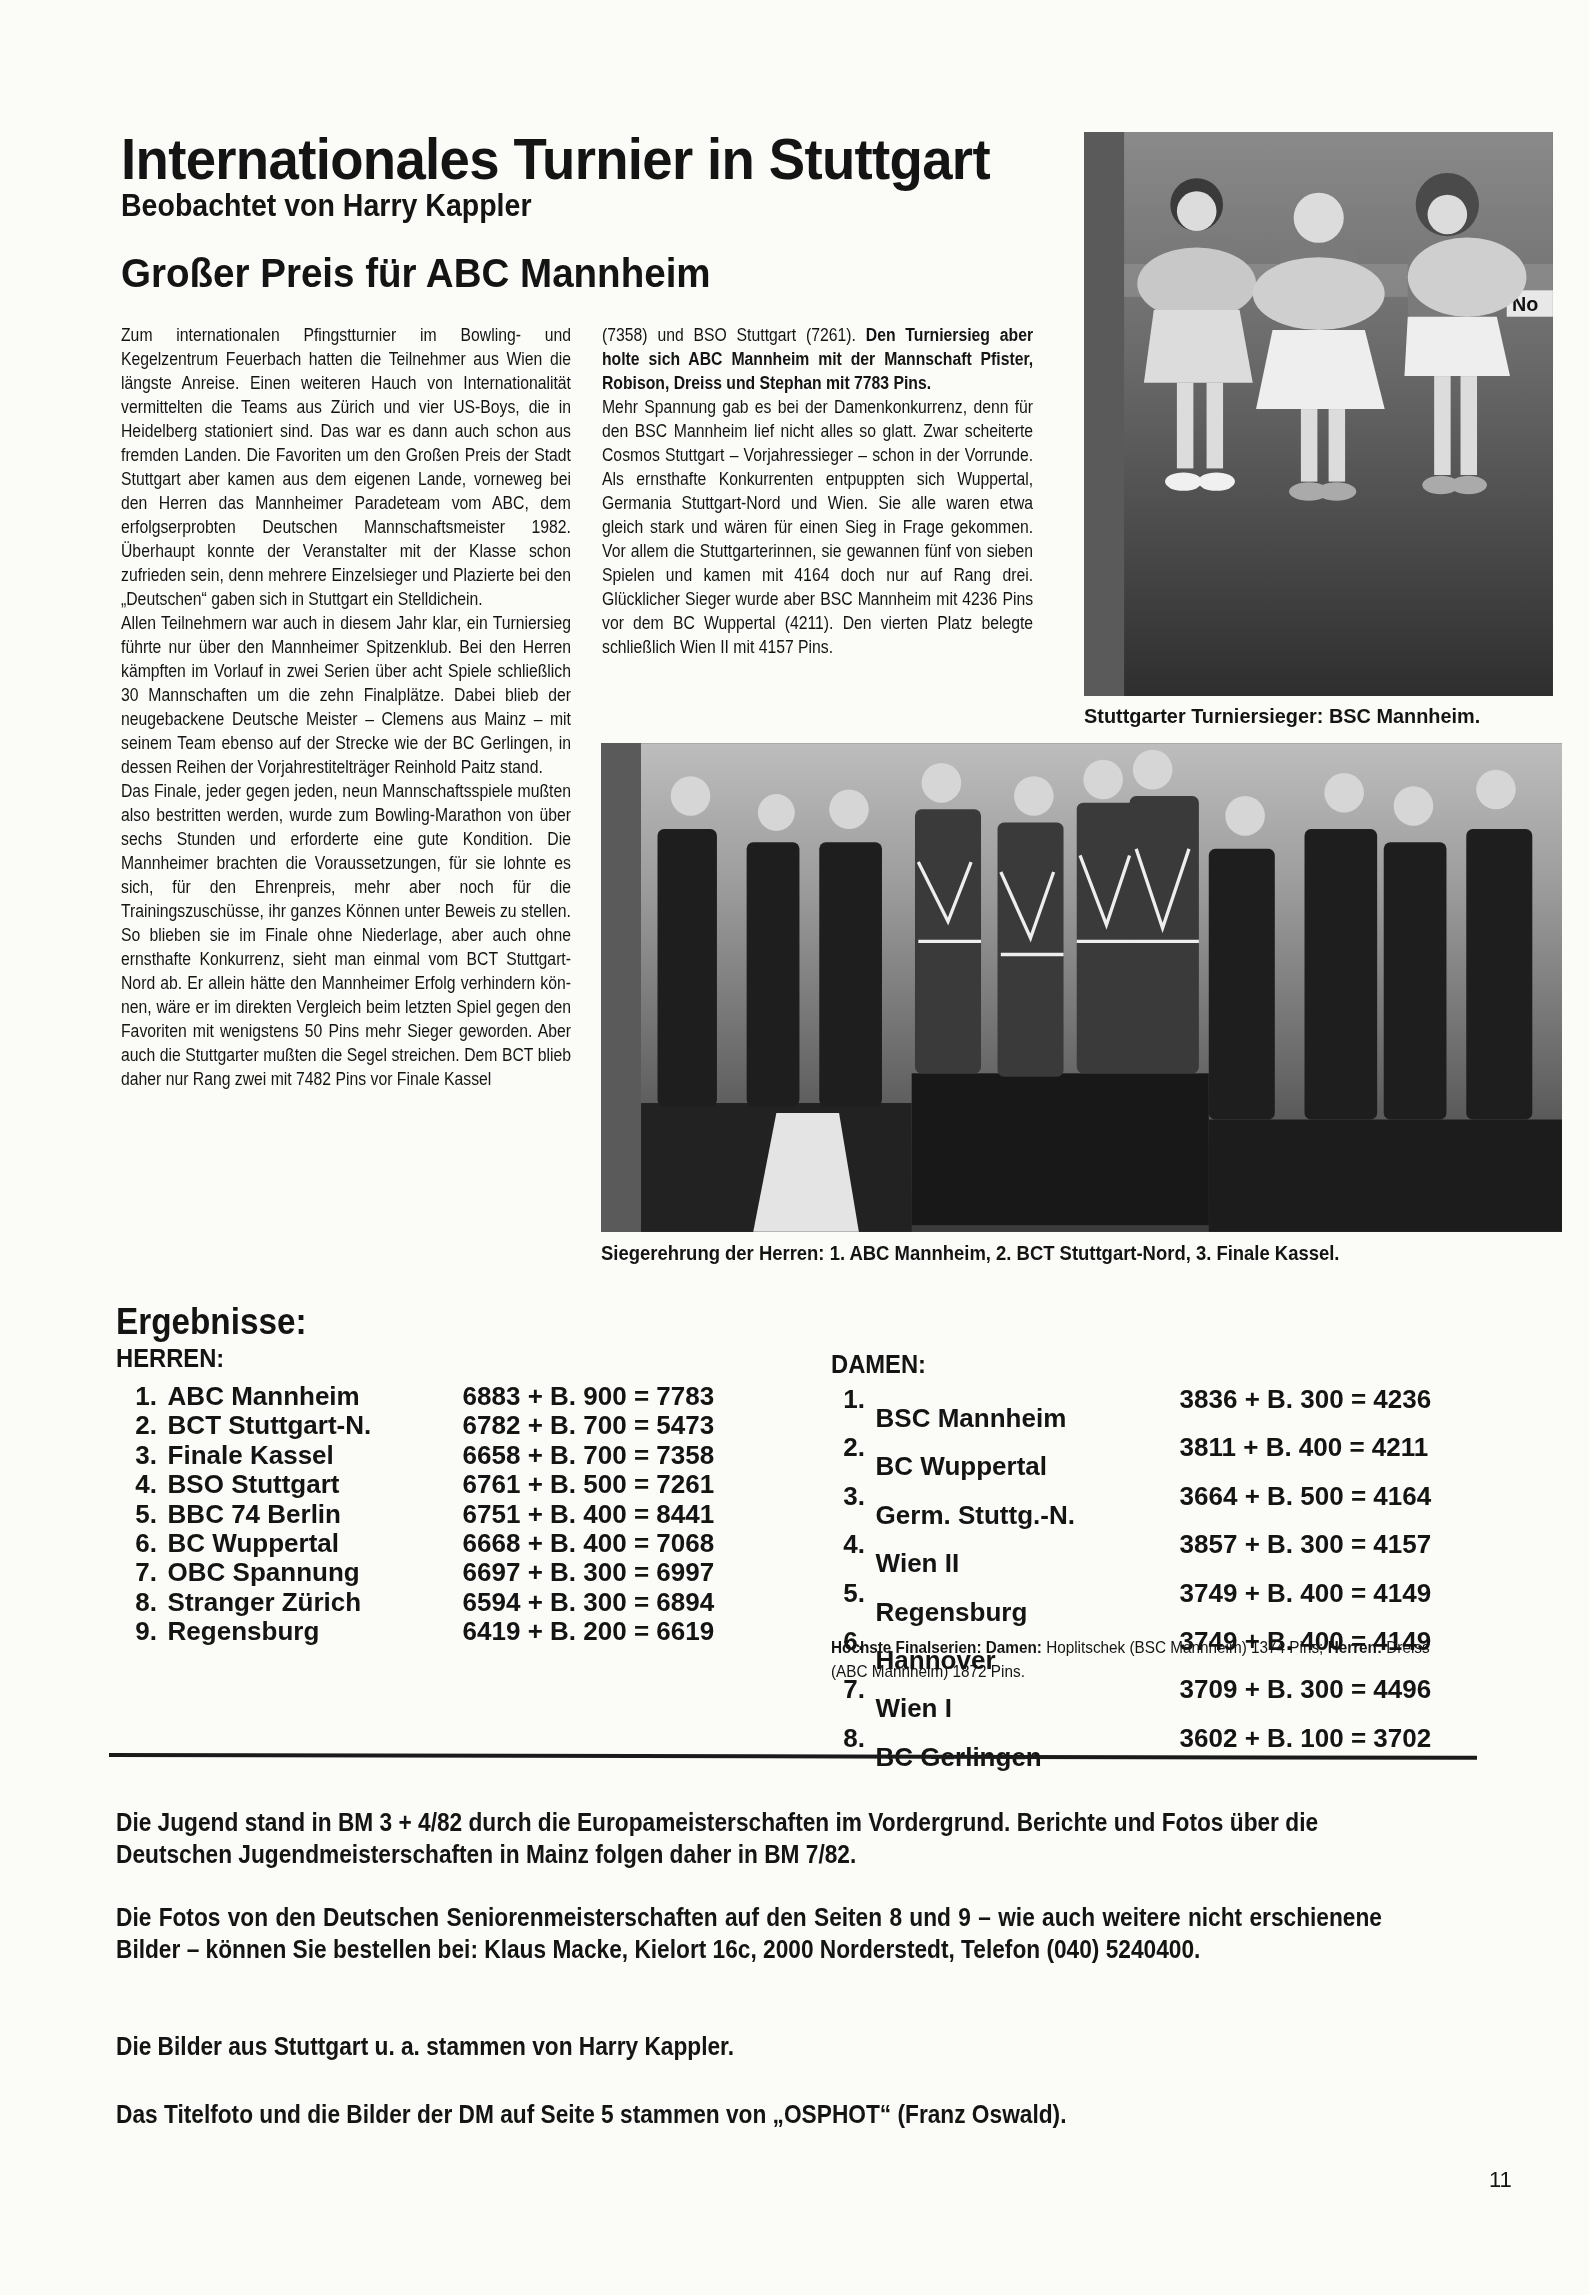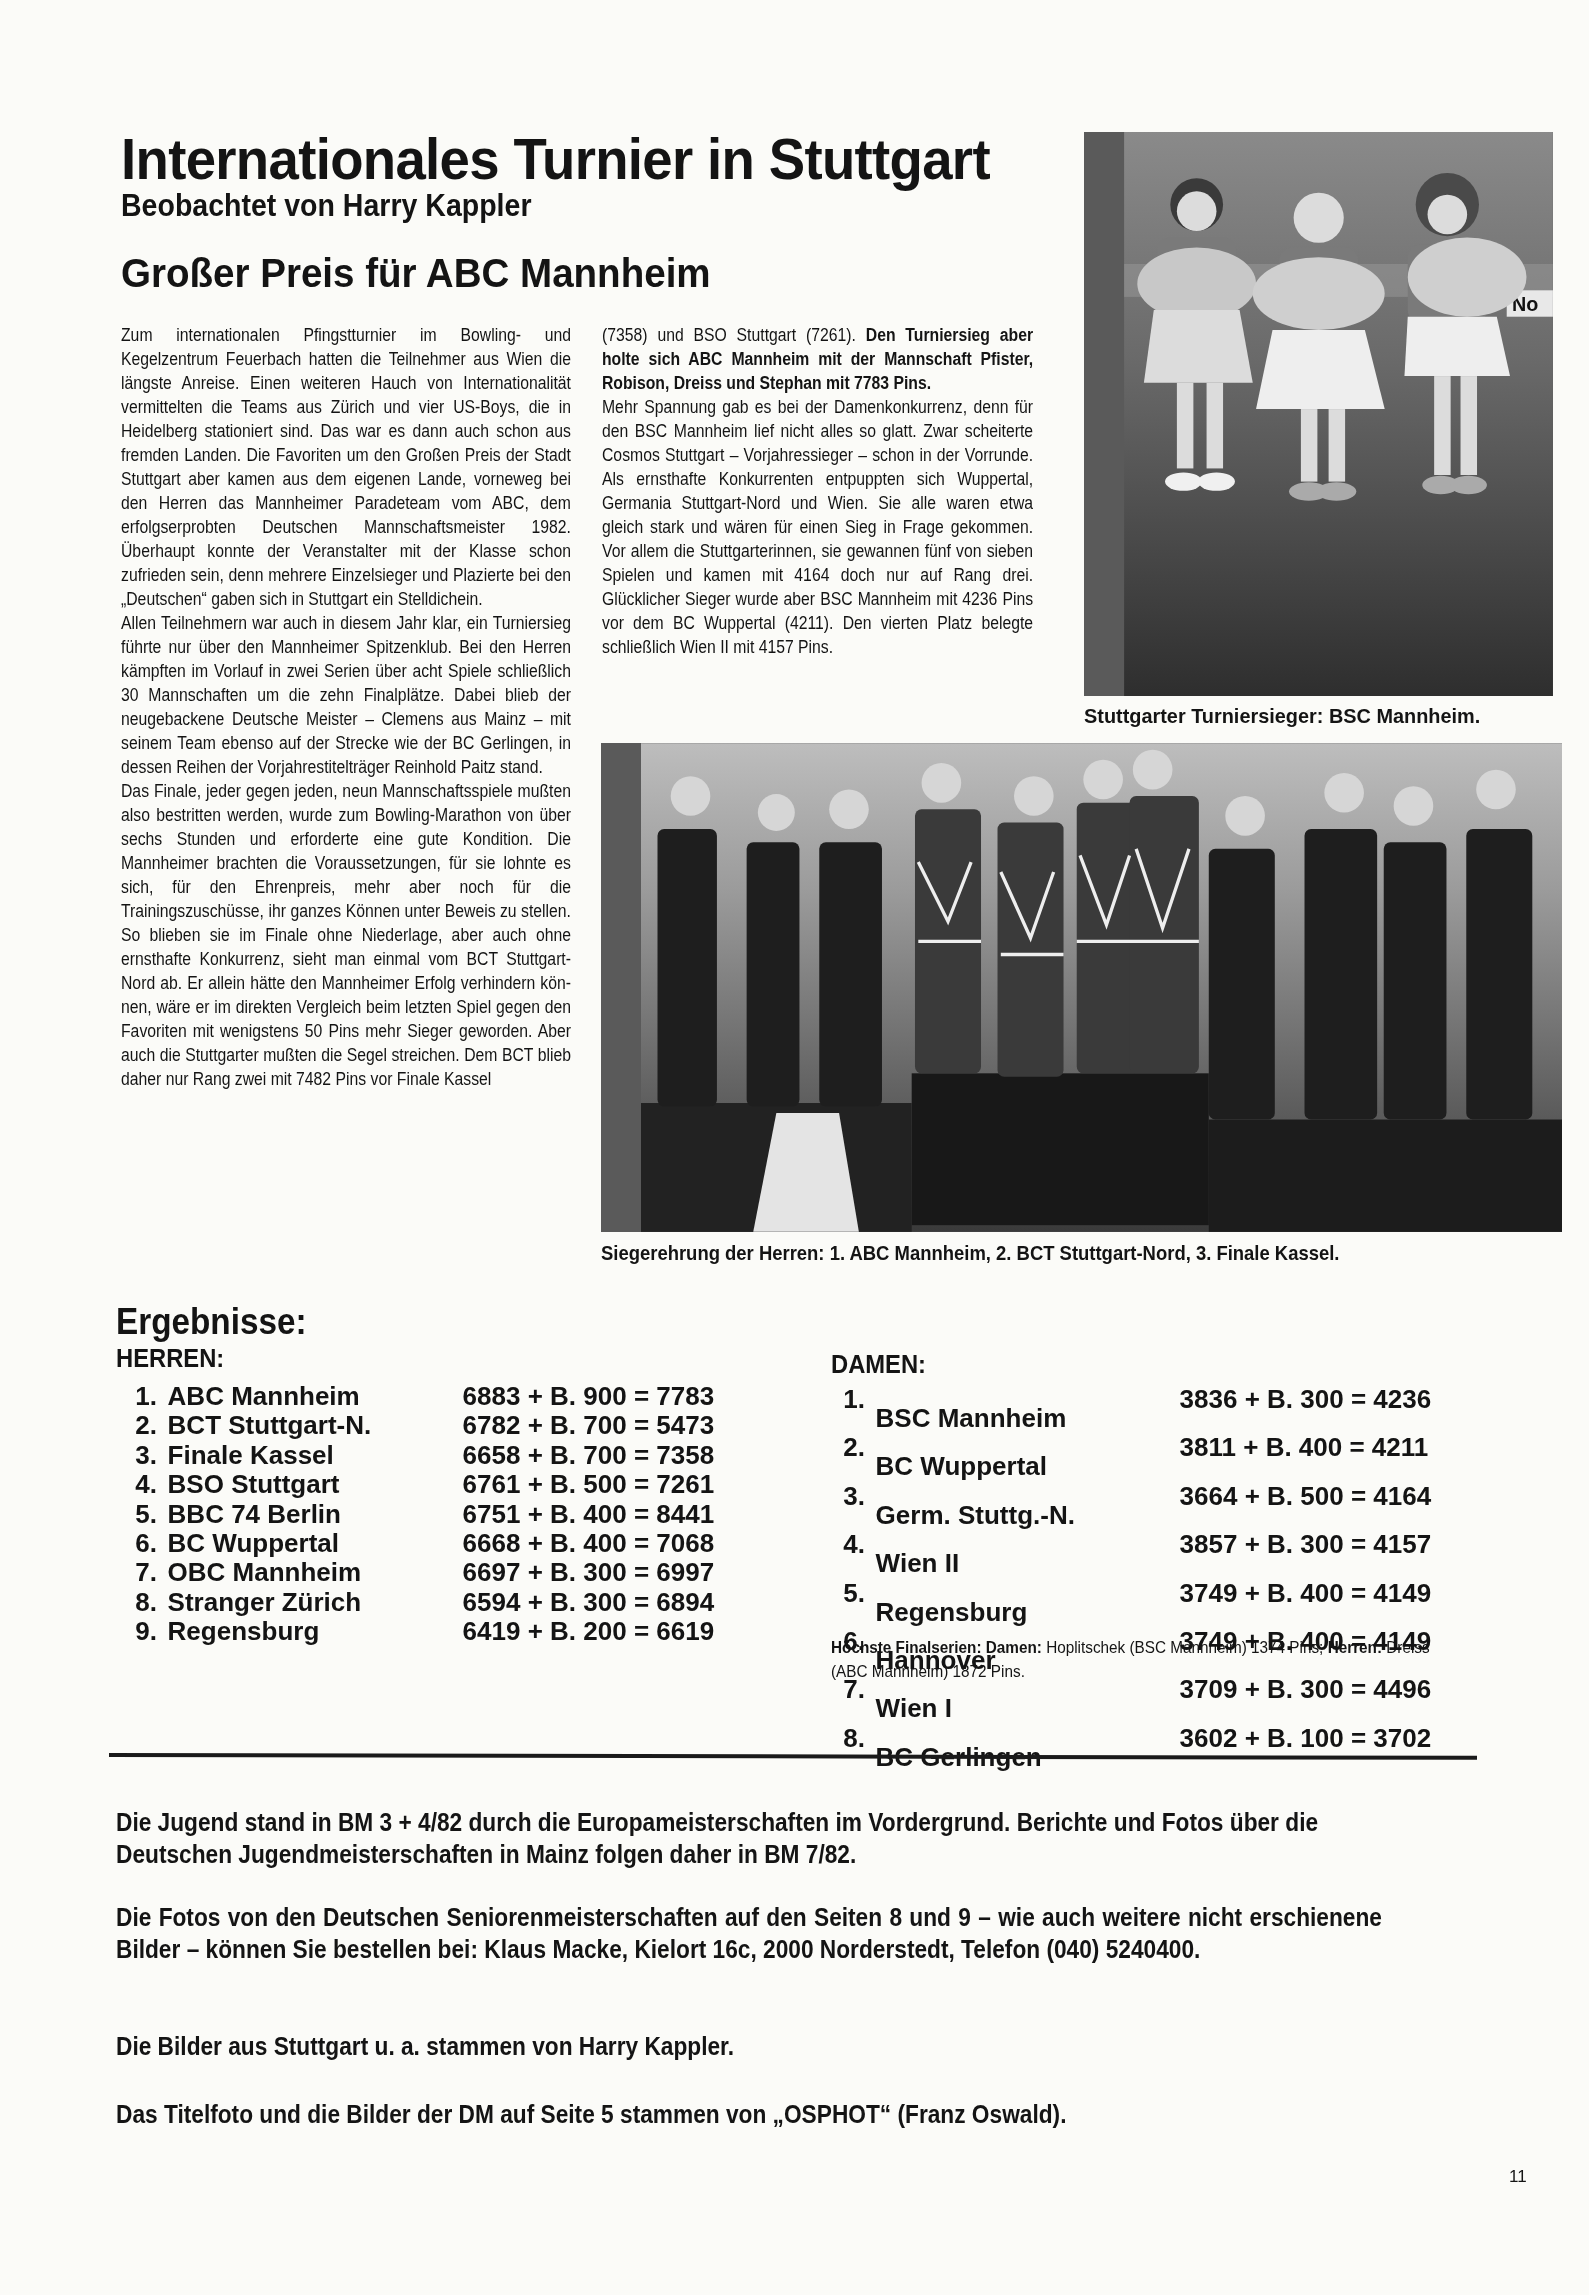--- a/index.html
+++ b/index.html
@@ -45,21 +45,21 @@
   .damen .rank { width: 36px; }
   .damen .team { width: 304px; padding-left: 10.6px; margin-top: 19px; }
   .note { left: 831px; top: 1636px; width: 700px; font-size: 17px; line-height: 24px; transform: scaleX(0.9); transform-origin: left top; }
   .note b { font-weight: bold; }
   .rule { left: 109px; top: 1753px; width: 1368px; height: 4px; background: #1a1a1a; transform: rotate(0.12deg); transform-origin: left top; }
   .info { left: 116px; width: 1472px; font-size: 26.4px; font-weight: bold; line-height: 32px; transform: scaleX(0.86); transform-origin: left top; }
   .info1 { top: 1806px; }
   .info2 { top: 1901px; text-align: justify; }
   .info3 { top: 2030px; }
   .info4 { top: 2098px; }
-  .pagenum { left: 1489px; top: 2167px; font-size: 17px; margin-left: 20px; }
+  .pagenum { left: 1489px; top: 2167px; font-size: 22px; }
 </style>
 </head>
 <body>
 
 <div class="abs title">Internationales Turnier in Stuttgart</div>
 <div class="abs byline">Beobachtet von Harry Kappler</div>
 <div class="abs headline">Großer Preis für ABC Mannheim</div>
 
 <div class="abs col col1">
   <p>Zum internationalen Pfingstturnier im Bowling- und Kegelzentrum Feuerbach hatten die Teilnehmer aus Wien die längste Anreise. Einen weiteren Hauch von Internationalität vermittelten die Teams aus Zü­rich und vier US-Boys, die in Heidelberg stationiert sind. Das war es dann auch schon aus fremden Landen. Die Favoriten um den Großen Preis der Stadt Stuttgart aber kamen aus dem eigenen Lande, vorneweg bei den Herren das Mannheimer Parade­team vom ABC, dem erfolgserprobten Deutschen Mannschaftsmeister 1982. Überhaupt konnte der Veranstalter mit der Klasse schon zufrieden sein, denn mehrere Einzelsieger und Plazierte bei den „Deutschen“ gaben sich in Stuttgart ein Stell­dichein.</p>
@@ -200,21 +200,21 @@
       <span class="team">BBC 74 Berlin</span>
       <span class="score">6751 + B. 400 = 8441</span>
     </div>
   <div class="row">
       <span class="rank">6.</span>
       <span class="team">BC Wuppertal</span>
       <span class="score">6668 + B. 400 = 7068</span>
     </div>
   <div class="row">
       <span class="rank">7.</span>
-      <span class="team">OBC Mannheim</span>
+      <span class="team">OBC Spannung</span>
       <span class="score">6697 + B. 300 = 6997</span>
     </div>
   <div class="row">
       <span class="rank">8.</span>
       <span class="team">Stranger Zürich</span>
       <span class="score">6594 + B. 300 = 6894</span>
     </div>
   <div class="row">
       <span class="rank">9.</span>
       <span class="team">Regensburg</span>

